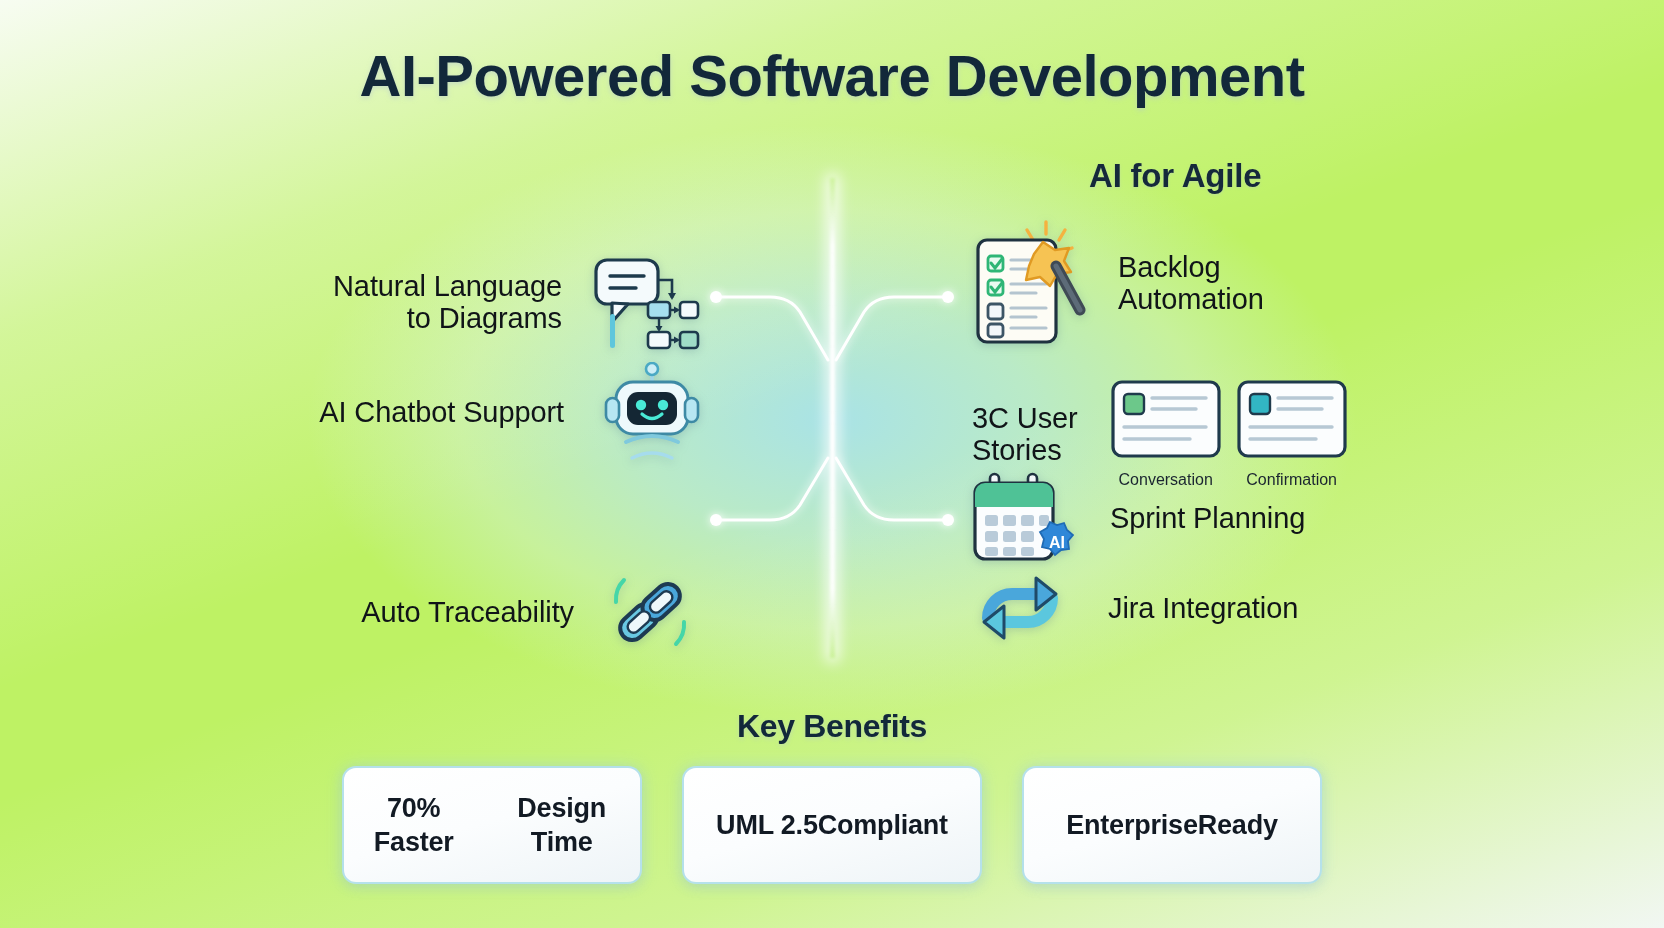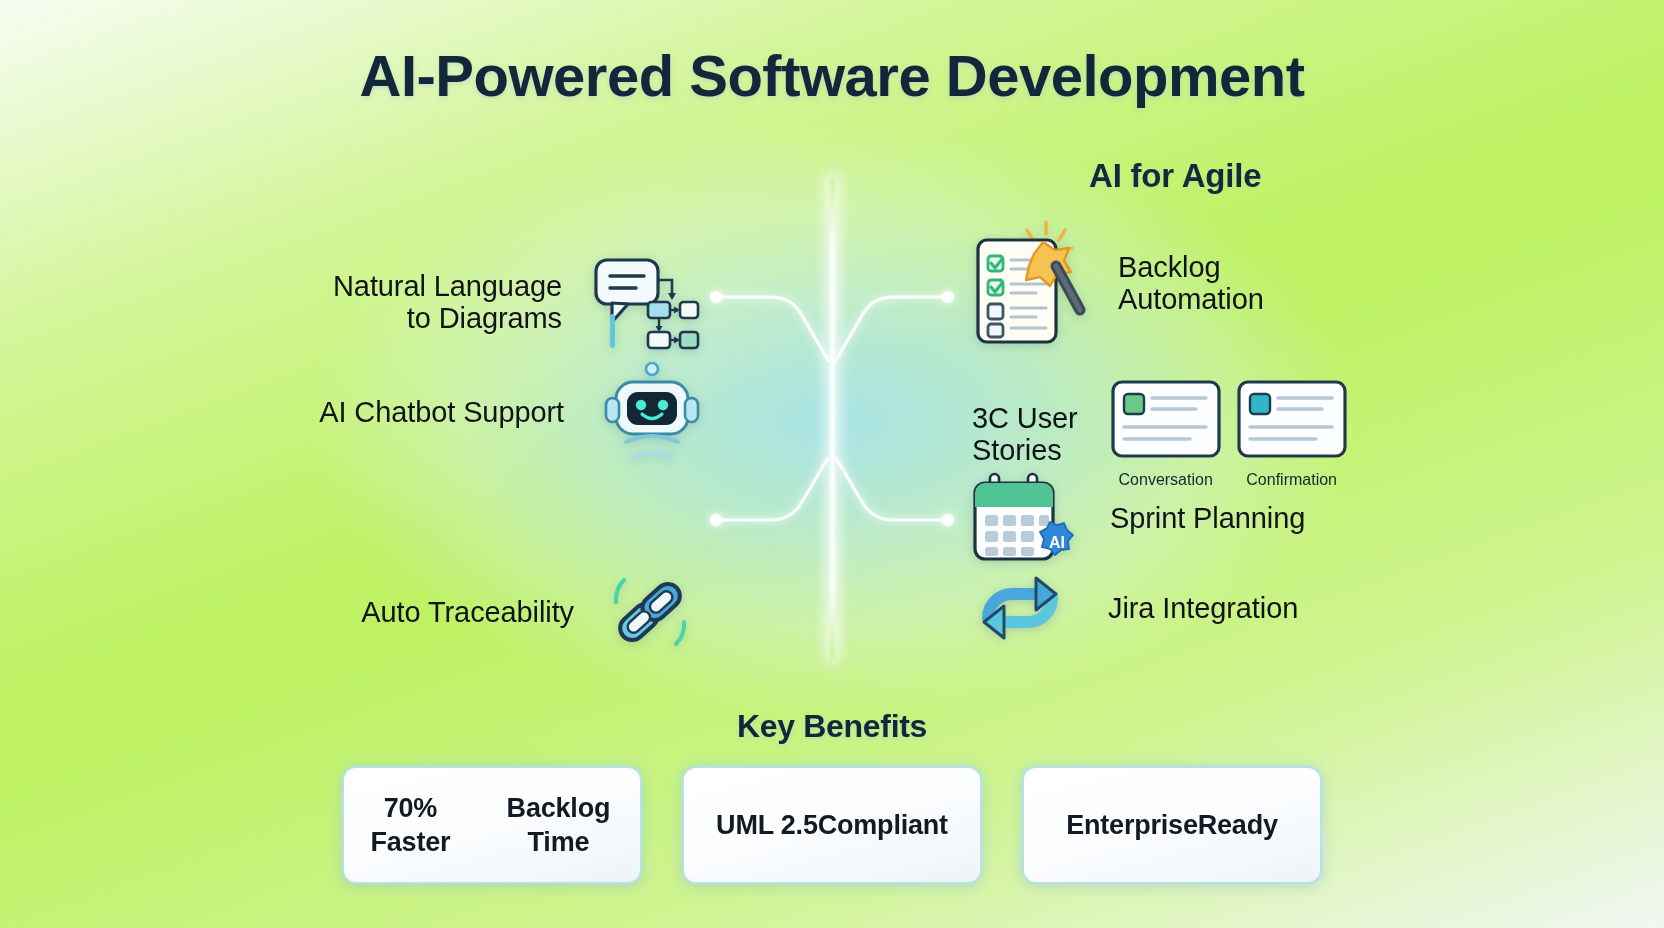--- a/index.html
+++ b/index.html
@@ -379,21 +379,21 @@
     <div class="label label-r">
       <div>Jira Integration</div>
     </div>
   </div>
 
   <div class="kb-title">Key Benefits</div>
 
   <div class="kb-row">
     <div class="kb-card">
       <div class="ln">70% Faster</div>
-      <div class="ln">Backlog Time</div>
+      <div class="ln">Design Time</div>
     </div>
     <div class="kb-card">
       <div class="ln">UML 2.5</div>
       <div class="ln">Compliant</div>
     </div>
     <div class="kb-card">
       <div class="ln">Enterprise</div>
       <div class="ln">Ready</div>
     </div>
   </div>

